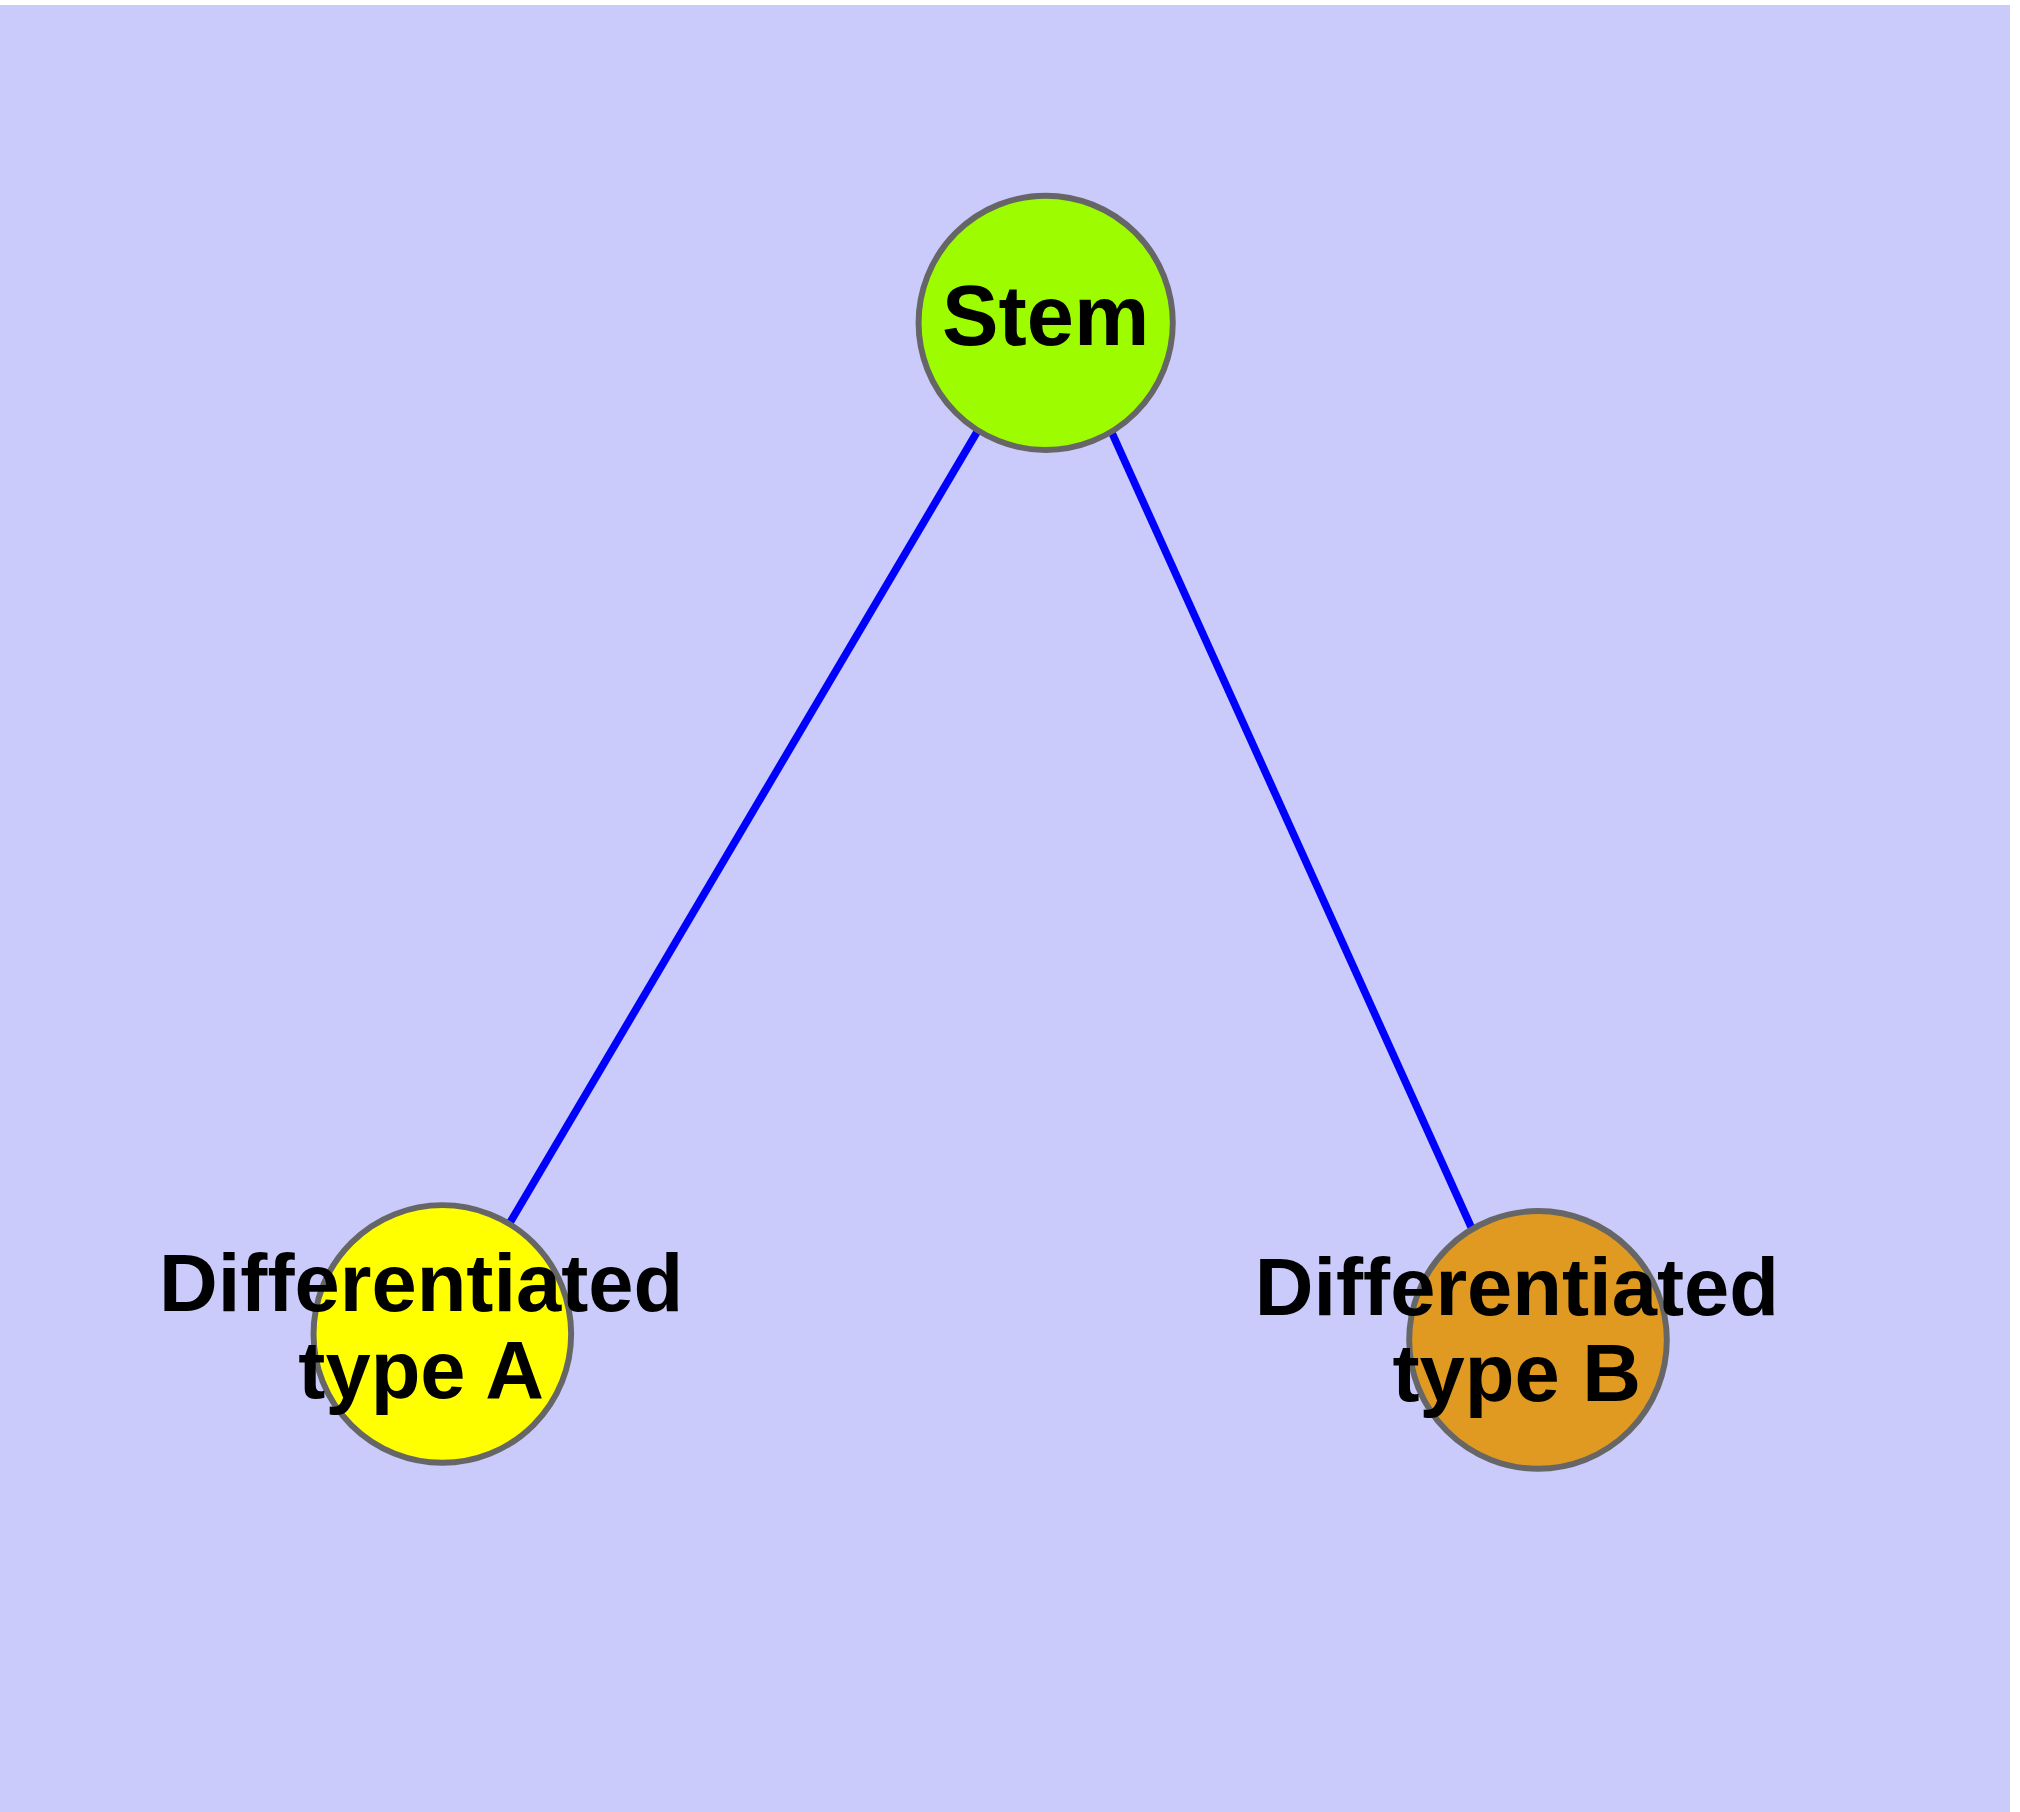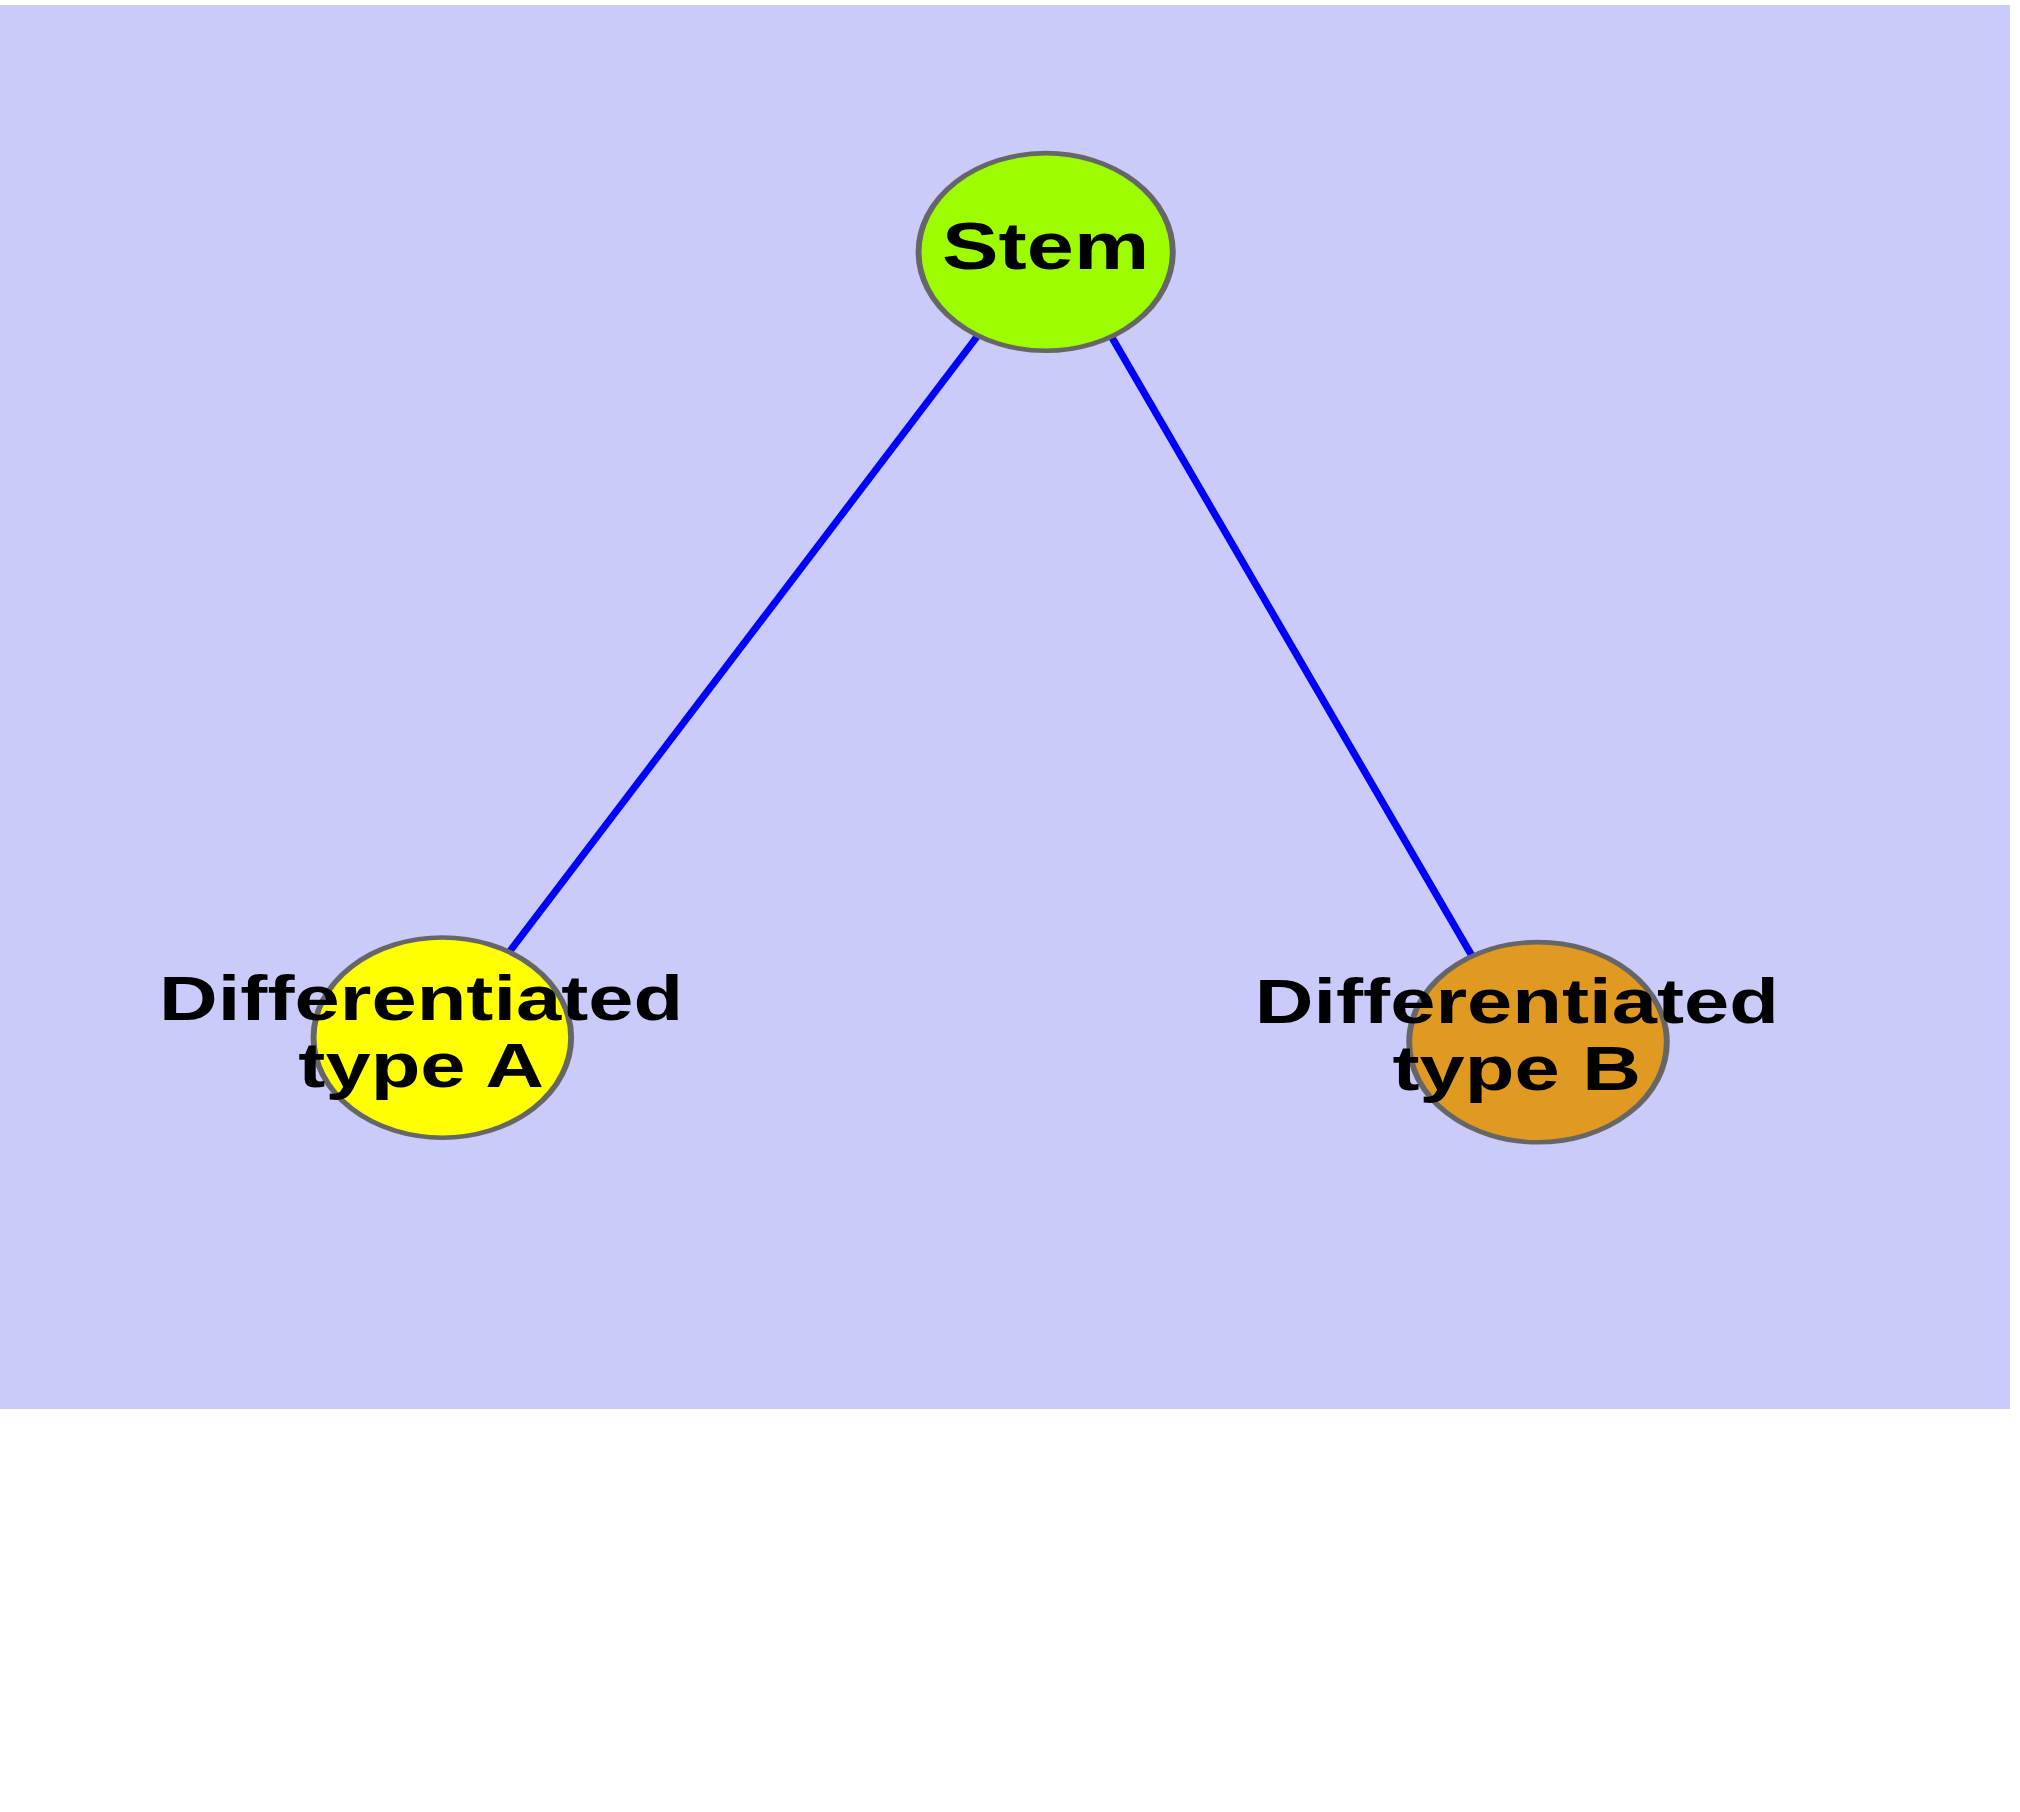--- a/index.html
+++ b/index.html
@@ -14,21 +14,21 @@
     height: 1812px;
     background: #ffffff;
     overflow: hidden;
     font-family: "Liberation Sans", "DejaVu Sans", sans-serif;
   }
   #plot-area {
     position: absolute;
     left: 0px;
     top: 5.1px;
     width: 2010px;
-    height: 1404px;
+    height: 1807px;
     background: #cbcbfb;
   }
   #graph-svg {
     position: absolute;
     left: 0;
     top: 0;
     width: 100%;
     height: 100%;
     display: block;
   }

